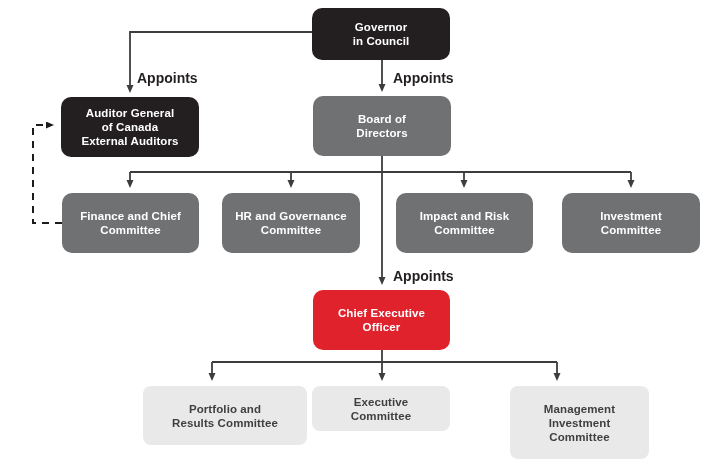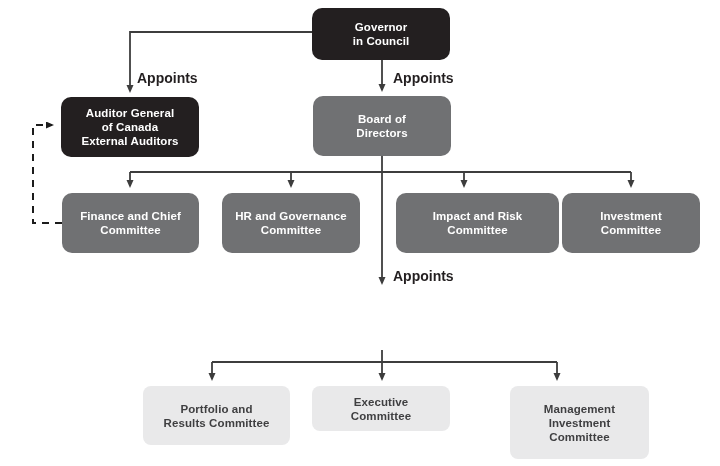--- a/index.html
+++ b/index.html
@@ -106,28 +106,30 @@
 
   <div class="node gray" style="left:313px;top:96px;width:138px;height:60px">Board of
 Directors</div>
 
   <div class="node gray" style="left:62px;top:193px;width:137px;height:60px">Finance and Chief
 Committee</div>
 
   <div class="node gray" style="left:222px;top:193px;width:138px;height:60px">HR and Governance
 Committee</div>
 
-  <div class="node gray" style="left:396px;top:193px;width:163px;height:60px">Impact and Risk
+  <div class="node gray" style="left:396px;top:193px;width:137px;height:60px">Impact and Risk
 Committee</div>
 
   <div class="node gray" style="left:562px;top:193px;width:138px;height:60px">Investment
 Committee</div>
 
+  <div class="node red" style="left:313px;top:290px;width:137px;height:60px">Chief Executive
+Officer</div>
 
-  <div class="node light" style="left:143px;top:386px;width:147px;height:59px">Portfolio and
+  <div class="node light" style="left:143px;top:386px;width:164px;height:59px">Portfolio and
 Results Committee</div>
 
   <div class="node light" style="left:312px;top:386px;width:138px;height:45px">Executive
 Committee</div>
 
   <div class="node light" style="left:510px;top:386px;width:139px;height:73px">Management
 Investment
 Committee</div>
 
   <div class="edge-label" style="left:137px;top:70px">Appoints</div>

